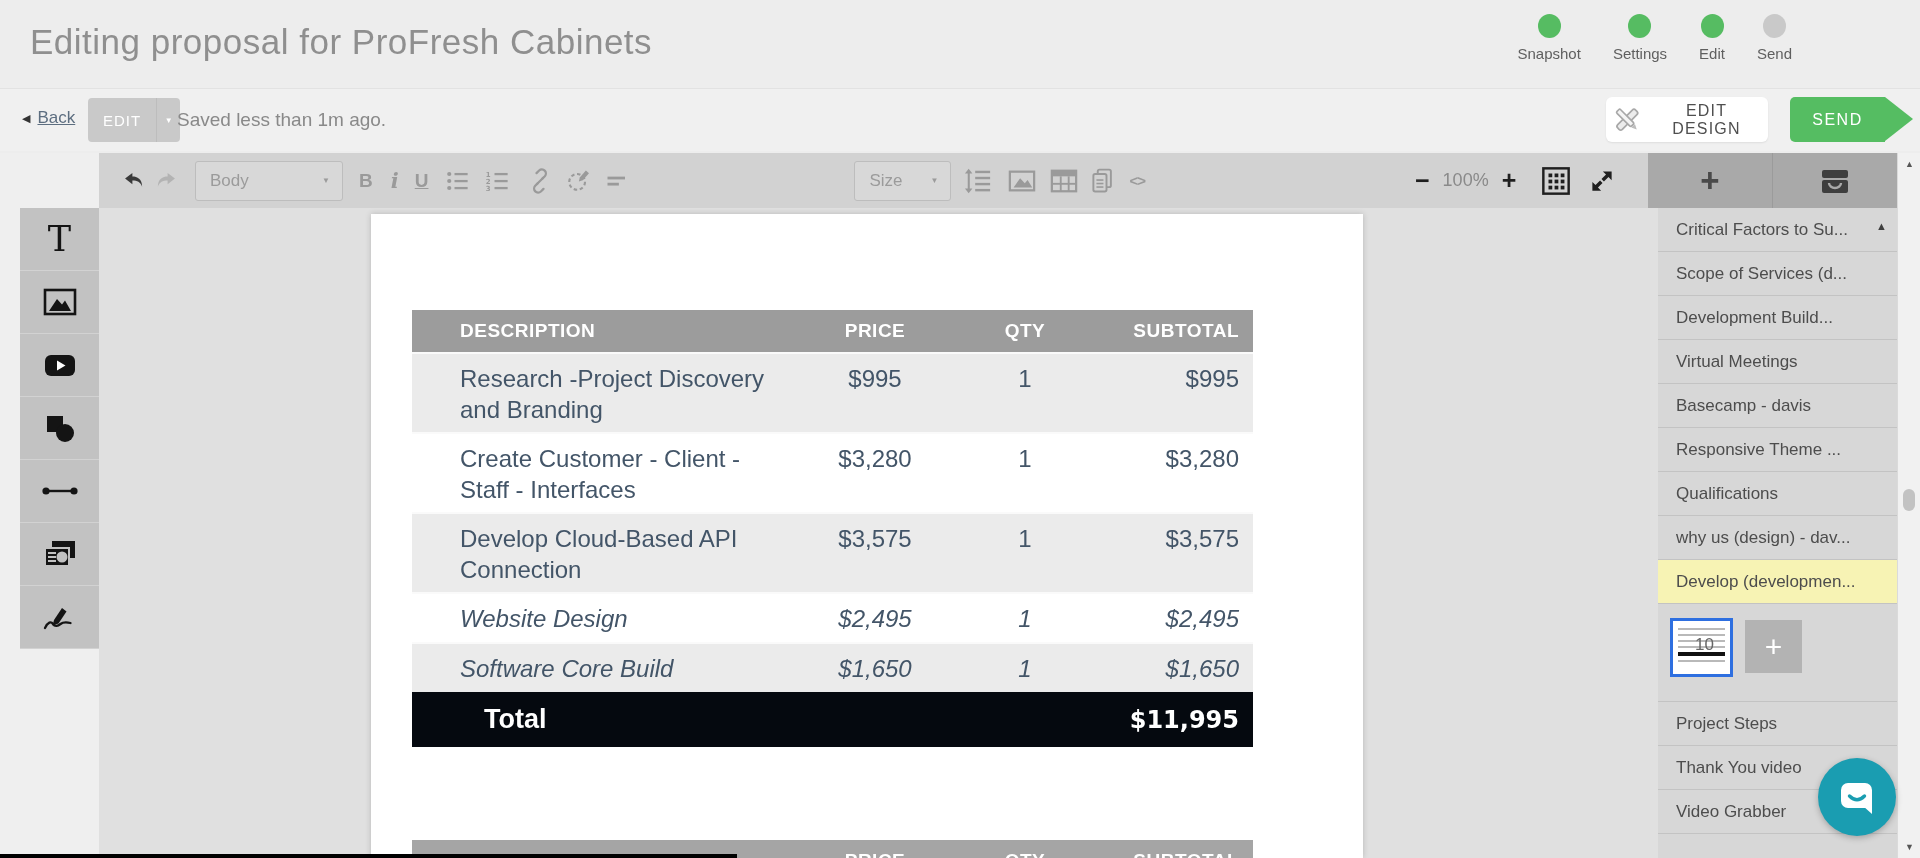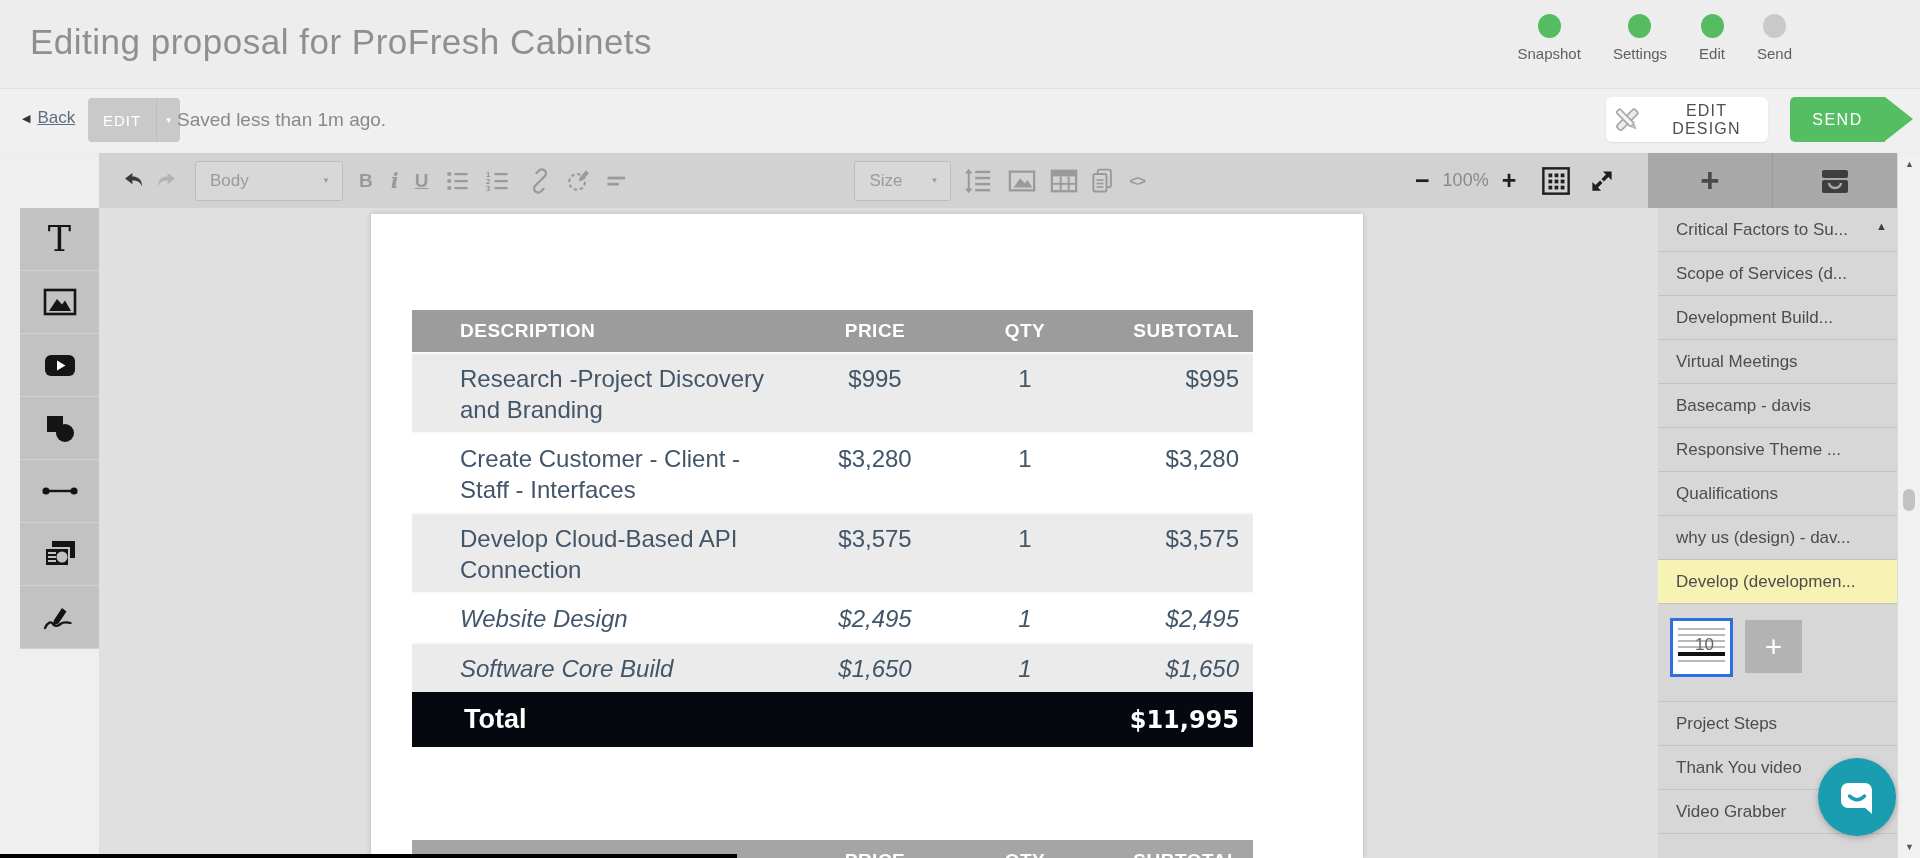--- a/index.html
+++ b/index.html
@@ -64,21 +64,21 @@
   .th.c1,.th.c2{text-align:center;}
   .th.c3{text-align:right;padding-right:14px;}
   .t-row{overflow:hidden;border-top:2px solid #FAFAFA;}
   .t-row.r2{height:78px;} .t-row.r1{height:48px;font-style:italic;}
   .t-row.odd{background:#EBEBEB;} .t-row.even{background:#fff;}
   .td{font-size:24px;line-height:31px;color:#435568;padding-top:9px;}
   .td.desc{padding-left:48px;padding-right:14px;}
   .td.price,.td.qty{text-align:center;}
   .td.sub{text-align:right;padding-right:14px;}
   .t-total{height:55px;background:#05090F;display:flex;align-items:center;justify-content:space-between;}
-  .total-label{color:#fff;font-size:27px;font-weight:bold;padding-left:52px;}
+  .total-label{color:#fff;font-size:27px;font-weight:bold;padding-left:72px;}
   .total-value{color:#fff;font-size:24px;font-weight:bold;padding-right:14px;font-family:"DejaVu Sans",sans-serif;}
   .addons-head{margin-top:93px;background:#A5A5A5;}
   .bottom-strip{position:absolute;left:0;top:854px;width:737px;height:4px;background:#000;}
 
   
   .sidebar{position:absolute;left:1658px;top:208px;width:239px;height:650px;background:#D7D7D7;overflow:hidden;}
   .side-item{height:43px;border-bottom:1px solid #C3C3C3;display:flex;align-items:center;padding:0 26px 0 18px;font-size:17px;color:#4d4d4d;white-space:nowrap;overflow:hidden;text-overflow:ellipsis;cursor:pointer;background:#D7D7D7;}
   .side-item.active{background:#F7F3B4;}
   .list-up-arrow{position:absolute;left:218px;top:12px;font-size:11px;color:#3f3f3f;cursor:pointer;}
   .thumb-zone{position:relative;height:97px;}

